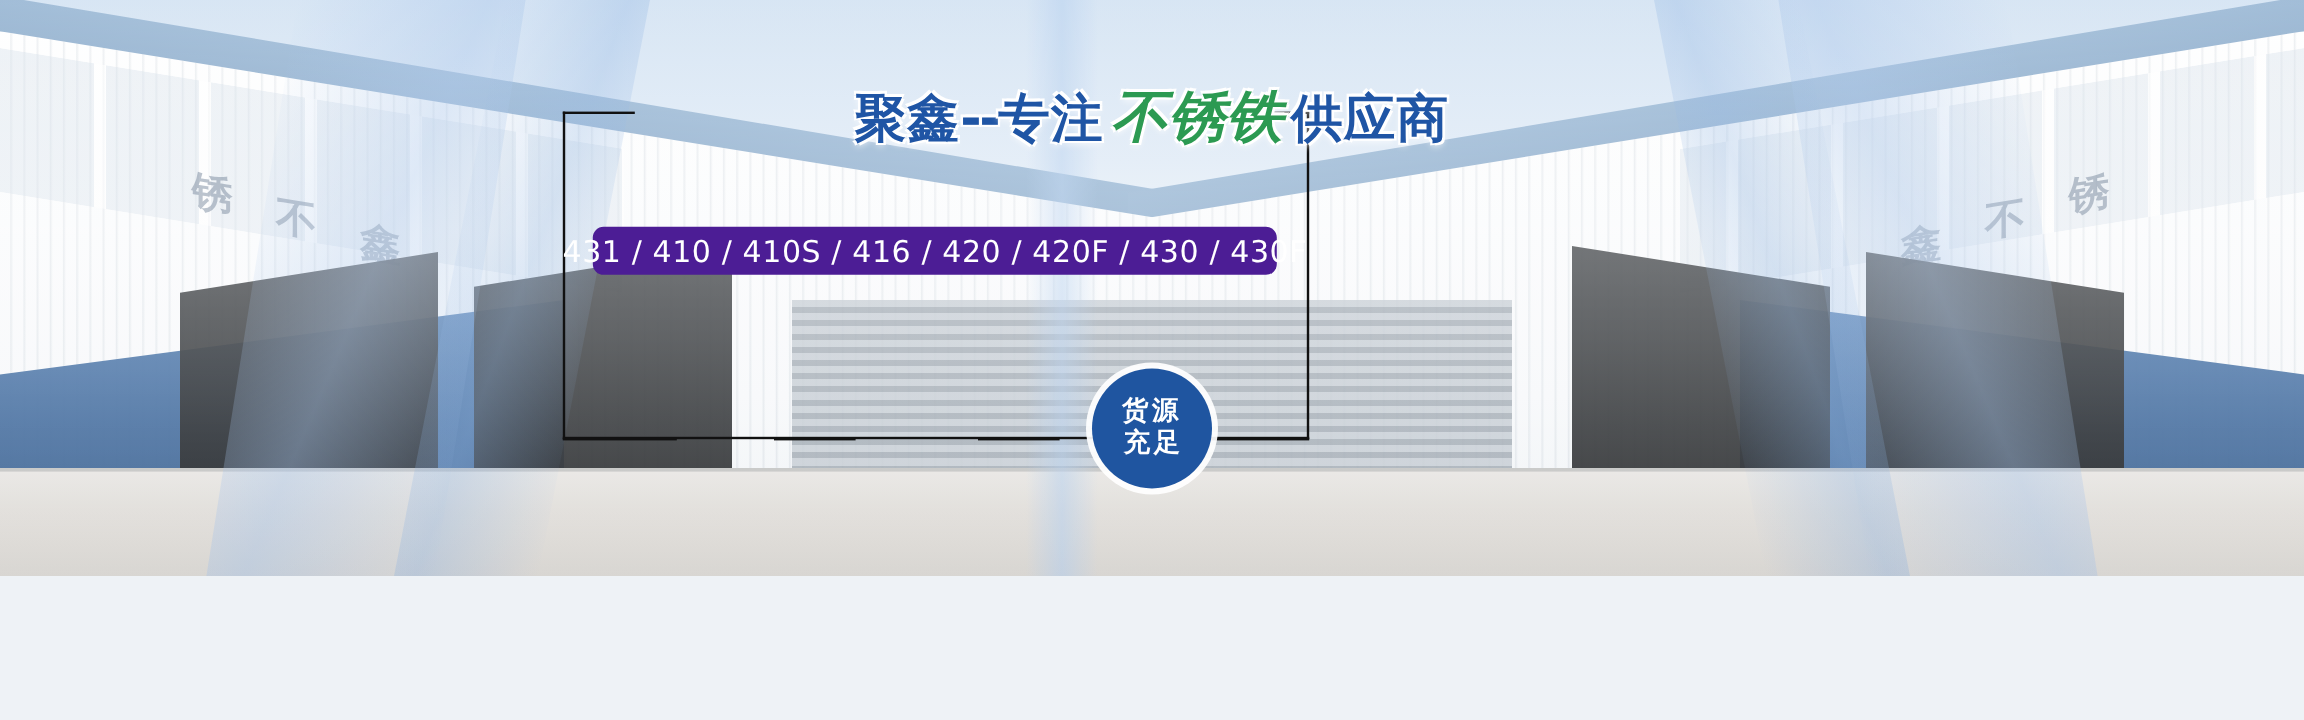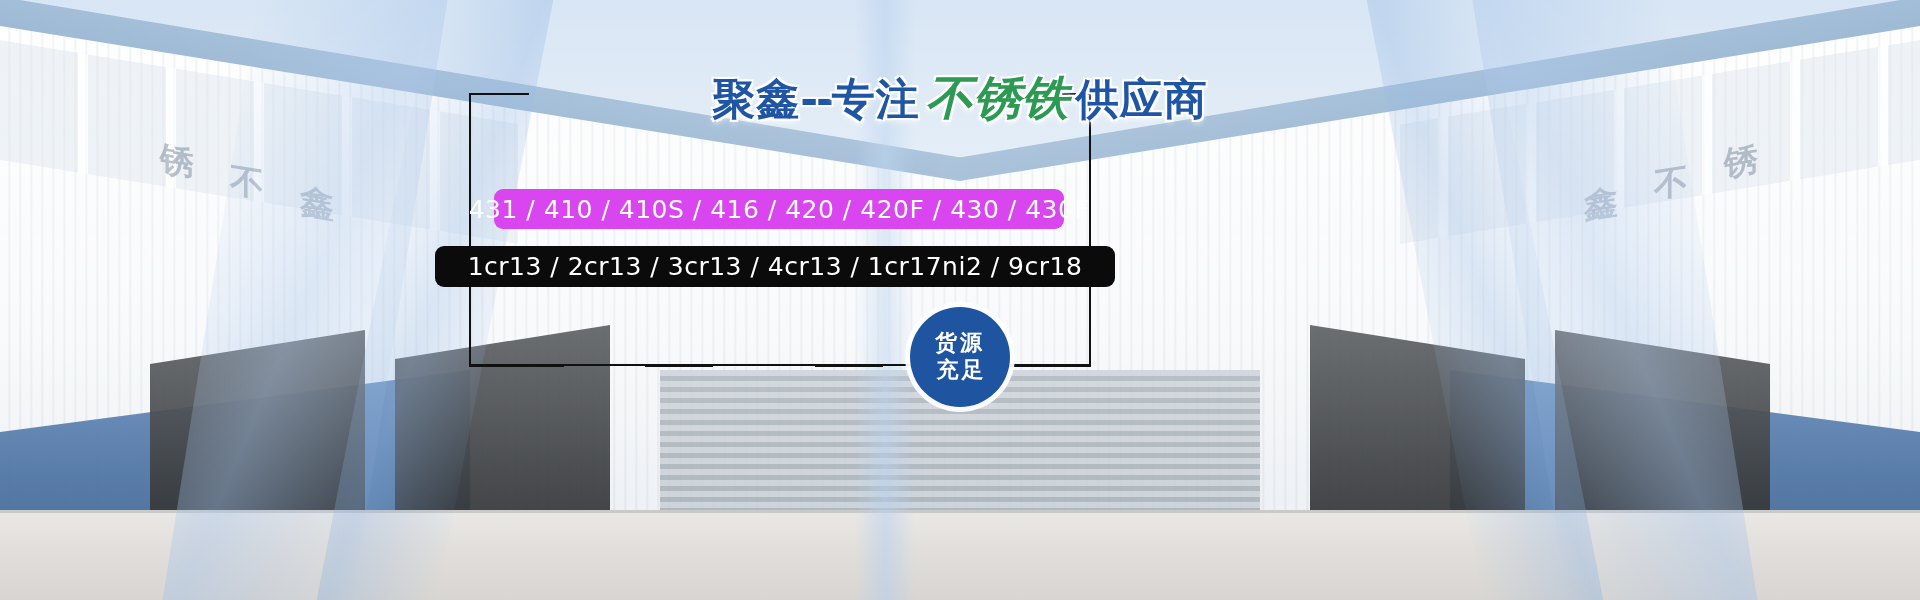--- a/index.html
+++ b/index.html
@@ -5,21 +5,21 @@
   * { margin:0; padding:0; box-sizing:border-box; }
   html, body {
     width:1920px; height:600px;
     overflow:hidden;
     font-family:"Liberation Sans","DejaVu Sans",sans-serif;
     background:#eef2f6;
   }
 
   .banner {
     position:relative;
-    width:1920px; height:600px;
+    width:1920px; height:480px;
     overflow:hidden;
   }
 
   
   .sky {
     position:absolute; inset:0;
     background:linear-gradient(180deg,#cfe0f2 0%,#dce8f5 28%,#e8f0f8 45%,#f2f5f8 60%,#e9edf1 100%);
   }
   
   .roof-left {
@@ -239,21 +239,21 @@
     display:flex; align-items:center; justify-content:center;
     border-radius:9px;
     color:#fff;
     font-size:25px;
     letter-spacing:.5px;
     white-space:nowrap;
     font-family:"DejaVu Sans","Liberation Sans",sans-serif;
   }
   .pill-blue {
     left:494px; top:189px; width:570px; height:40px;
-    background:#d946ef;
+    background:#4c1d95;
   }
   .pill-dark {
     left:435px; top:246px; width:680px; height:41px;
     background:#0b0b0b;
   }
 
   
   .badges {
     position:absolute; left:0; right:0; top:307px;
     display:flex; justify-content:center; align-items:center;
@@ -323,21 +323,20 @@
     <div class="bracket-bot-l"></div>
     <div class="bracket-bot-r"></div>
     <div class="bracket-mid"></div>
     <div class="bracket-mid2"></div>
 
     <div class="headline">
       <span class="blue">聚鑫</span><span class="dash">--</span><span class="blue">专注</span><span class="green">不锈铁</span><span class="blue">供应商</span>
     </div>
 
     <div class="pill pill-blue">431 / 410  / 410S / 416 / 420 / 420F / 430 / 430F</div>
-    <div class="pill pill-dark">1cr13  /  2cr13  /  3cr13  /  4cr13  /  1cr17ni2  /  9cr18</div>
 
     <div class="badges">
       <div class="badge badge-blue">
         <span class="l1">货源</span>
         <span class="l2">充足</span>
       </div>
     </div>
 
   </div>
 </div>

